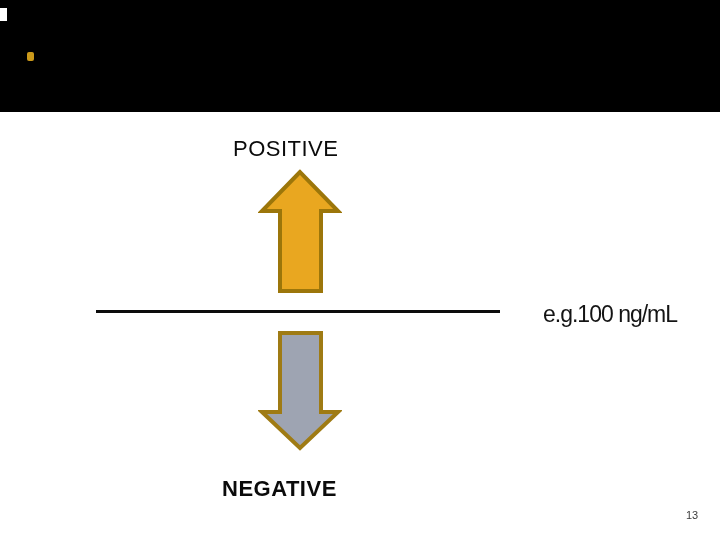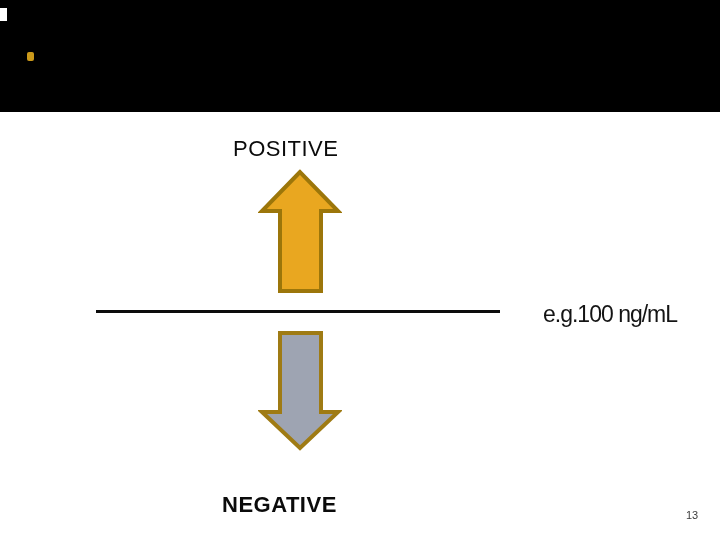--- a/index.html
+++ b/index.html
@@ -54,21 +54,21 @@
     position: absolute;
     left: 233px; top: 136px;
     font-size: 22px;
     font-weight: 400;
     letter-spacing: .5px;
     color: #0b0b0b;
     white-space: nowrap;
   }
   .neg-label {
     position: absolute;
-    left: 222px; top: 492px;
+    left: 222px; top: 476px;
     font-size: 22px;
     font-weight: 700;
     letter-spacing: .5px;
     color: #0b0b0b;
     white-space: nowrap;
   }
   .cutoff-value {
     position: absolute;
     left: 512px; top: 301px;
     font-family: Liberation Sans, sans-serif;

